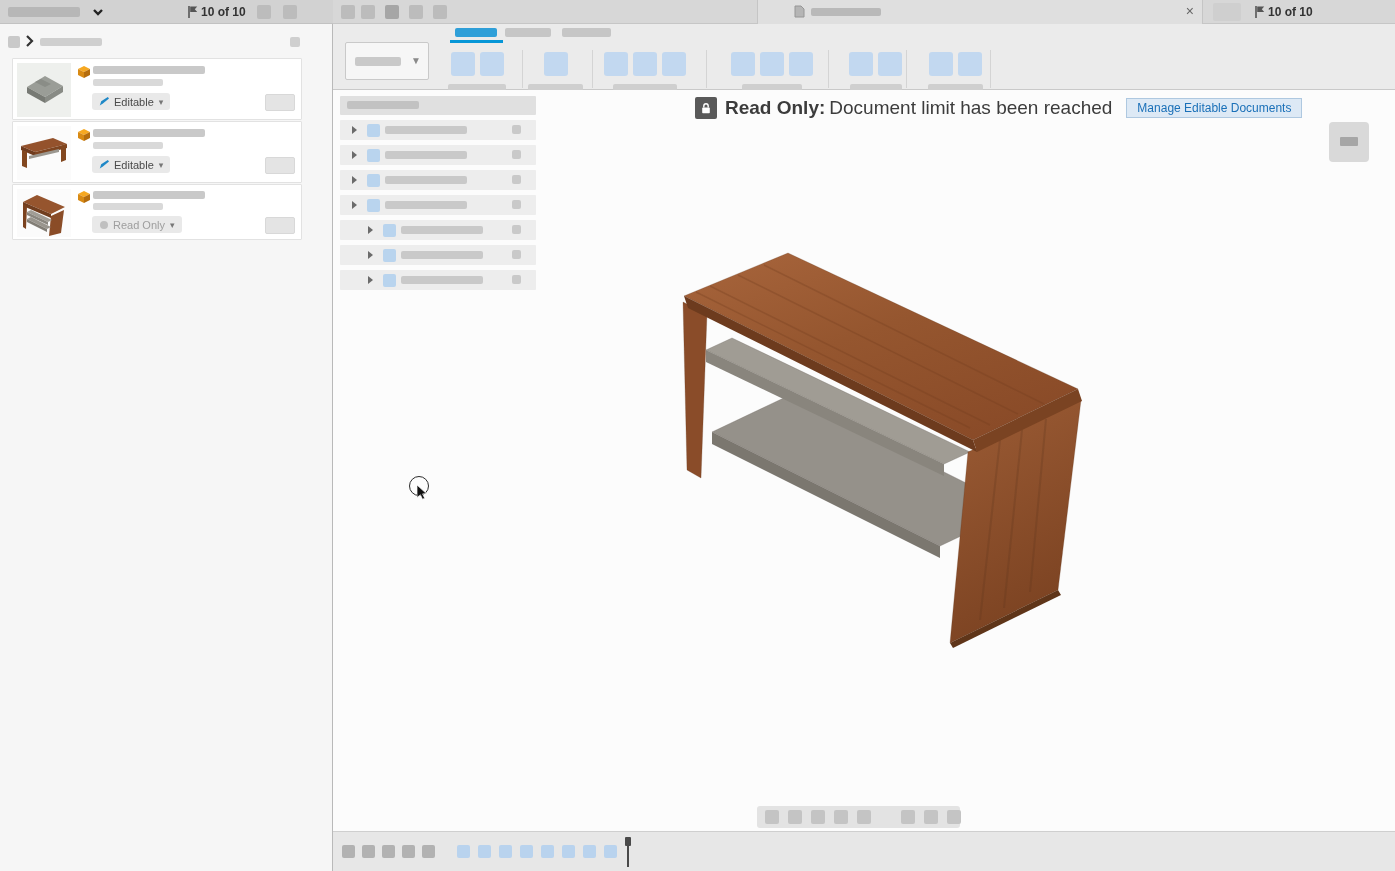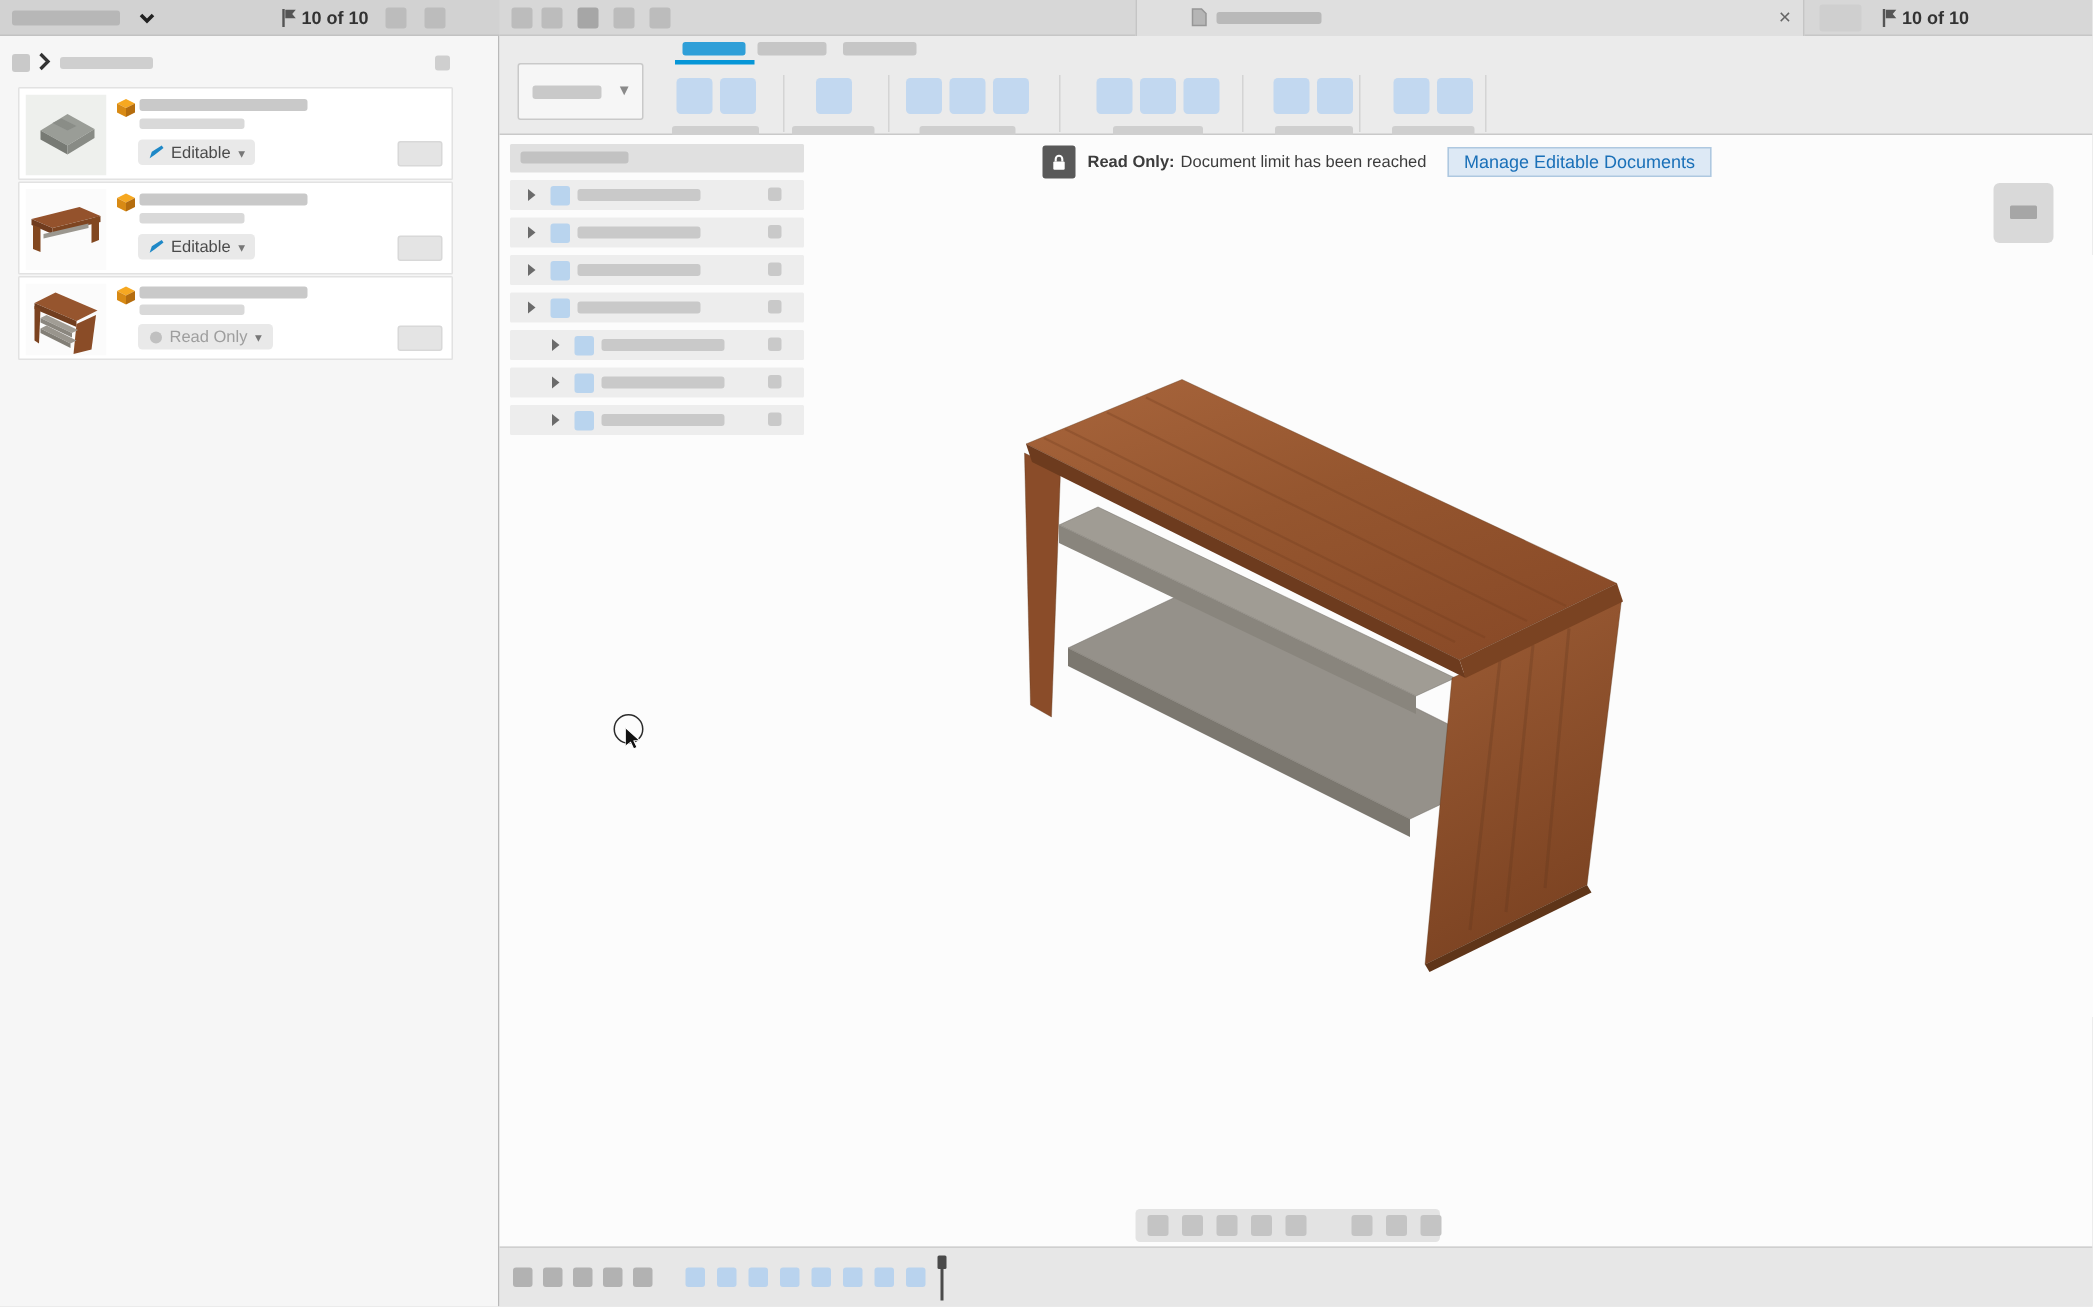--- a/index.html
+++ b/index.html
@@ -280,21 +280,21 @@
       <span class="sq vis"></span>
     </div>
 
     <div class="abs" style="left:362px;top:7px;height:22px;display:flex;align-items:center;gap:8px">
       <div style="width:22px;height:22px;background:#595959;border-radius:2px;display:flex;align-items:center;justify-content:center">
         <svg width="12" height="13" viewBox="0 0 12 13">
             <rect x="2.2" y="5.6" width="7.6" height="5.6" rx="0.8" fill="#fff"></rect>
             <path d="M3.8 5.6 V4 a2.2 2.2 0 0 1 4.4 0 V5.6" fill="none" stroke="#fff" stroke-width="1.4"></path>
           </svg>
       </div>
-      <div style="font-size:11px;color:#3c3c3c;white-space:nowrap">
+      <div style="font-size:19px;color:#3c3c3c;white-space:nowrap">
         <span class="bold">Read Only:</span><span>Document limit has been reached</span>
       </div>
       <div style="margin-left:6px;padding:2px 10px;border:1px solid #aec8e0;background:#dde9f5;color:#1a70b8;font-size:12px;white-space:nowrap">Manage Editable Documents</div>
     </div>
 
     <div class="abs" style="left:996px;top:32px;width:40px;height:40px;background:#d9d9d9;border-radius:4px">
       <div class="abs" style="left:11px;top:15px;width:18px;height:9px;background:#a6a6a6;border-radius:1px"></div>
     </div>
 
     <svg class="abs" style="left:317px;top:150px" width="450" height="420" viewBox="0 0 450 420">

